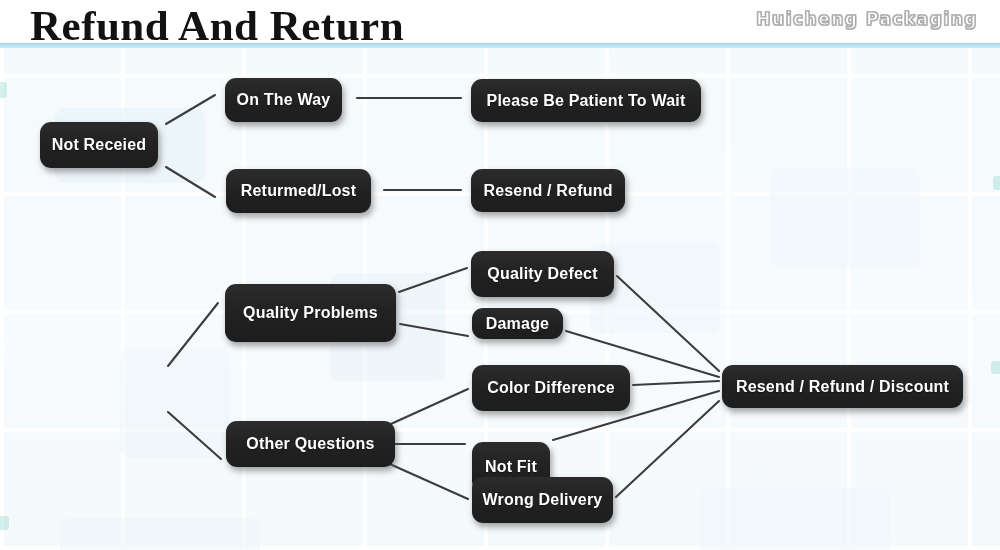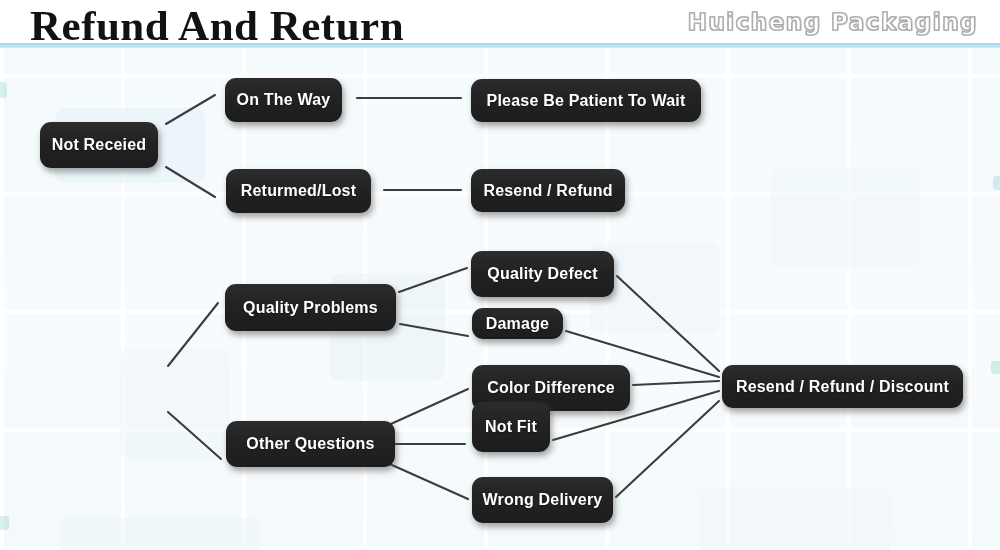--- a/index.html
+++ b/index.html
@@ -11,21 +11,21 @@
   .header{position:absolute; left:0; top:0; width:1000px; height:43px; background:#ffffff;}
   .title{
     position:absolute; left:30px; top:1px;
     font-family:"Liberation Serif", serif;
     font-size:43px; color:#121212; font-weight:600; letter-spacing:0.5px;
     white-space:nowrap;
   }
   .brand{
     position:absolute; right:22px; top:9px;
     font-family:"DejaVu Sans", sans-serif;
-    font-size:23px; font-weight:bold; letter-spacing:1.5px; white-space:nowrap;
+    font-size:17px; font-weight:bold; letter-spacing:1.5px; white-space:nowrap;
     color:#ffffff;
     -webkit-text-stroke:1.1px #a6a6a6;
     text-shadow:-1px -1px 0 #c4c4c4, 1px -1px 0 #c4c4c4, -1px 1px 0 #c4c4c4, 1px 1px 0 #c4c4c4;
   }
   .divider{
     position:absolute; left:0; top:43px; width:1000px; height:5px;
     background:linear-gradient(180deg,#a3d7ee 0%, #b9e2f5 55%, #cdebf9 100%);
   }
   
   .bg{
@@ -56,26 +56,26 @@
     font-size:16px; font-weight:600; letter-spacing:0.2px; white-space:nowrap;
     box-shadow:2px 4px 6px rgba(90,90,90,0.55);
     text-shadow:0 1px 1px rgba(0,0,0,0.4);
   }
   .n-not-receied        {left:40px;  top:122px; width:118px; height:46px;}
   .n-on-the-way         {left:225px; top:78px;  width:117px; height:44px;}
   .n-please-wait        {left:471px; top:79px;  width:230px; height:43px;}
   .n-returmed-lost      {left:226px; top:169px; width:145px; height:44px;}
   .n-resend-refund      {left:471px; top:169px; width:154px; height:43px;}
   .n-received           {left:40px;  top:367px; width:118px; height:45px;}
-  .n-quality-problems   {left:225px; top:284px; width:171px; height:47px;}
+  .n-quality-problems   {left:225px; top:284px; width:171px; height:58px;}
   .n-other-questions    {left:226px; top:421px; width:169px; height:46px;}
   .n-quality-defect     {left:471px; top:251px; width:143px; height:46px;}
   .n-damage             {left:472px; top:308px; width:91px;  height:31px;}
   .n-color-difference   {left:472px; top:365px; width:158px; height:46px;}
-  .n-not-fit            {left:472px; top:402px; width:78px;  height:50px;text-align:center;}
+  .n-not-fit            {left:472px; top:442px; width:78px;  height:50px;text-align:center;}
   .n-wrong-delivery     {left:472px; top:477px; width:141px; height:46px;}
   .n-rrd                {left:722px; top:365px; width:241px; height:43px;}
   .edges{position:absolute; left:0; top:0; pointer-events:none;}
   .edges line{stroke:#3c3c3c; stroke-width:2.1; stroke-linecap:round;}
 </style>
 </head>
 <body>
 
 <div class="stage">
 

